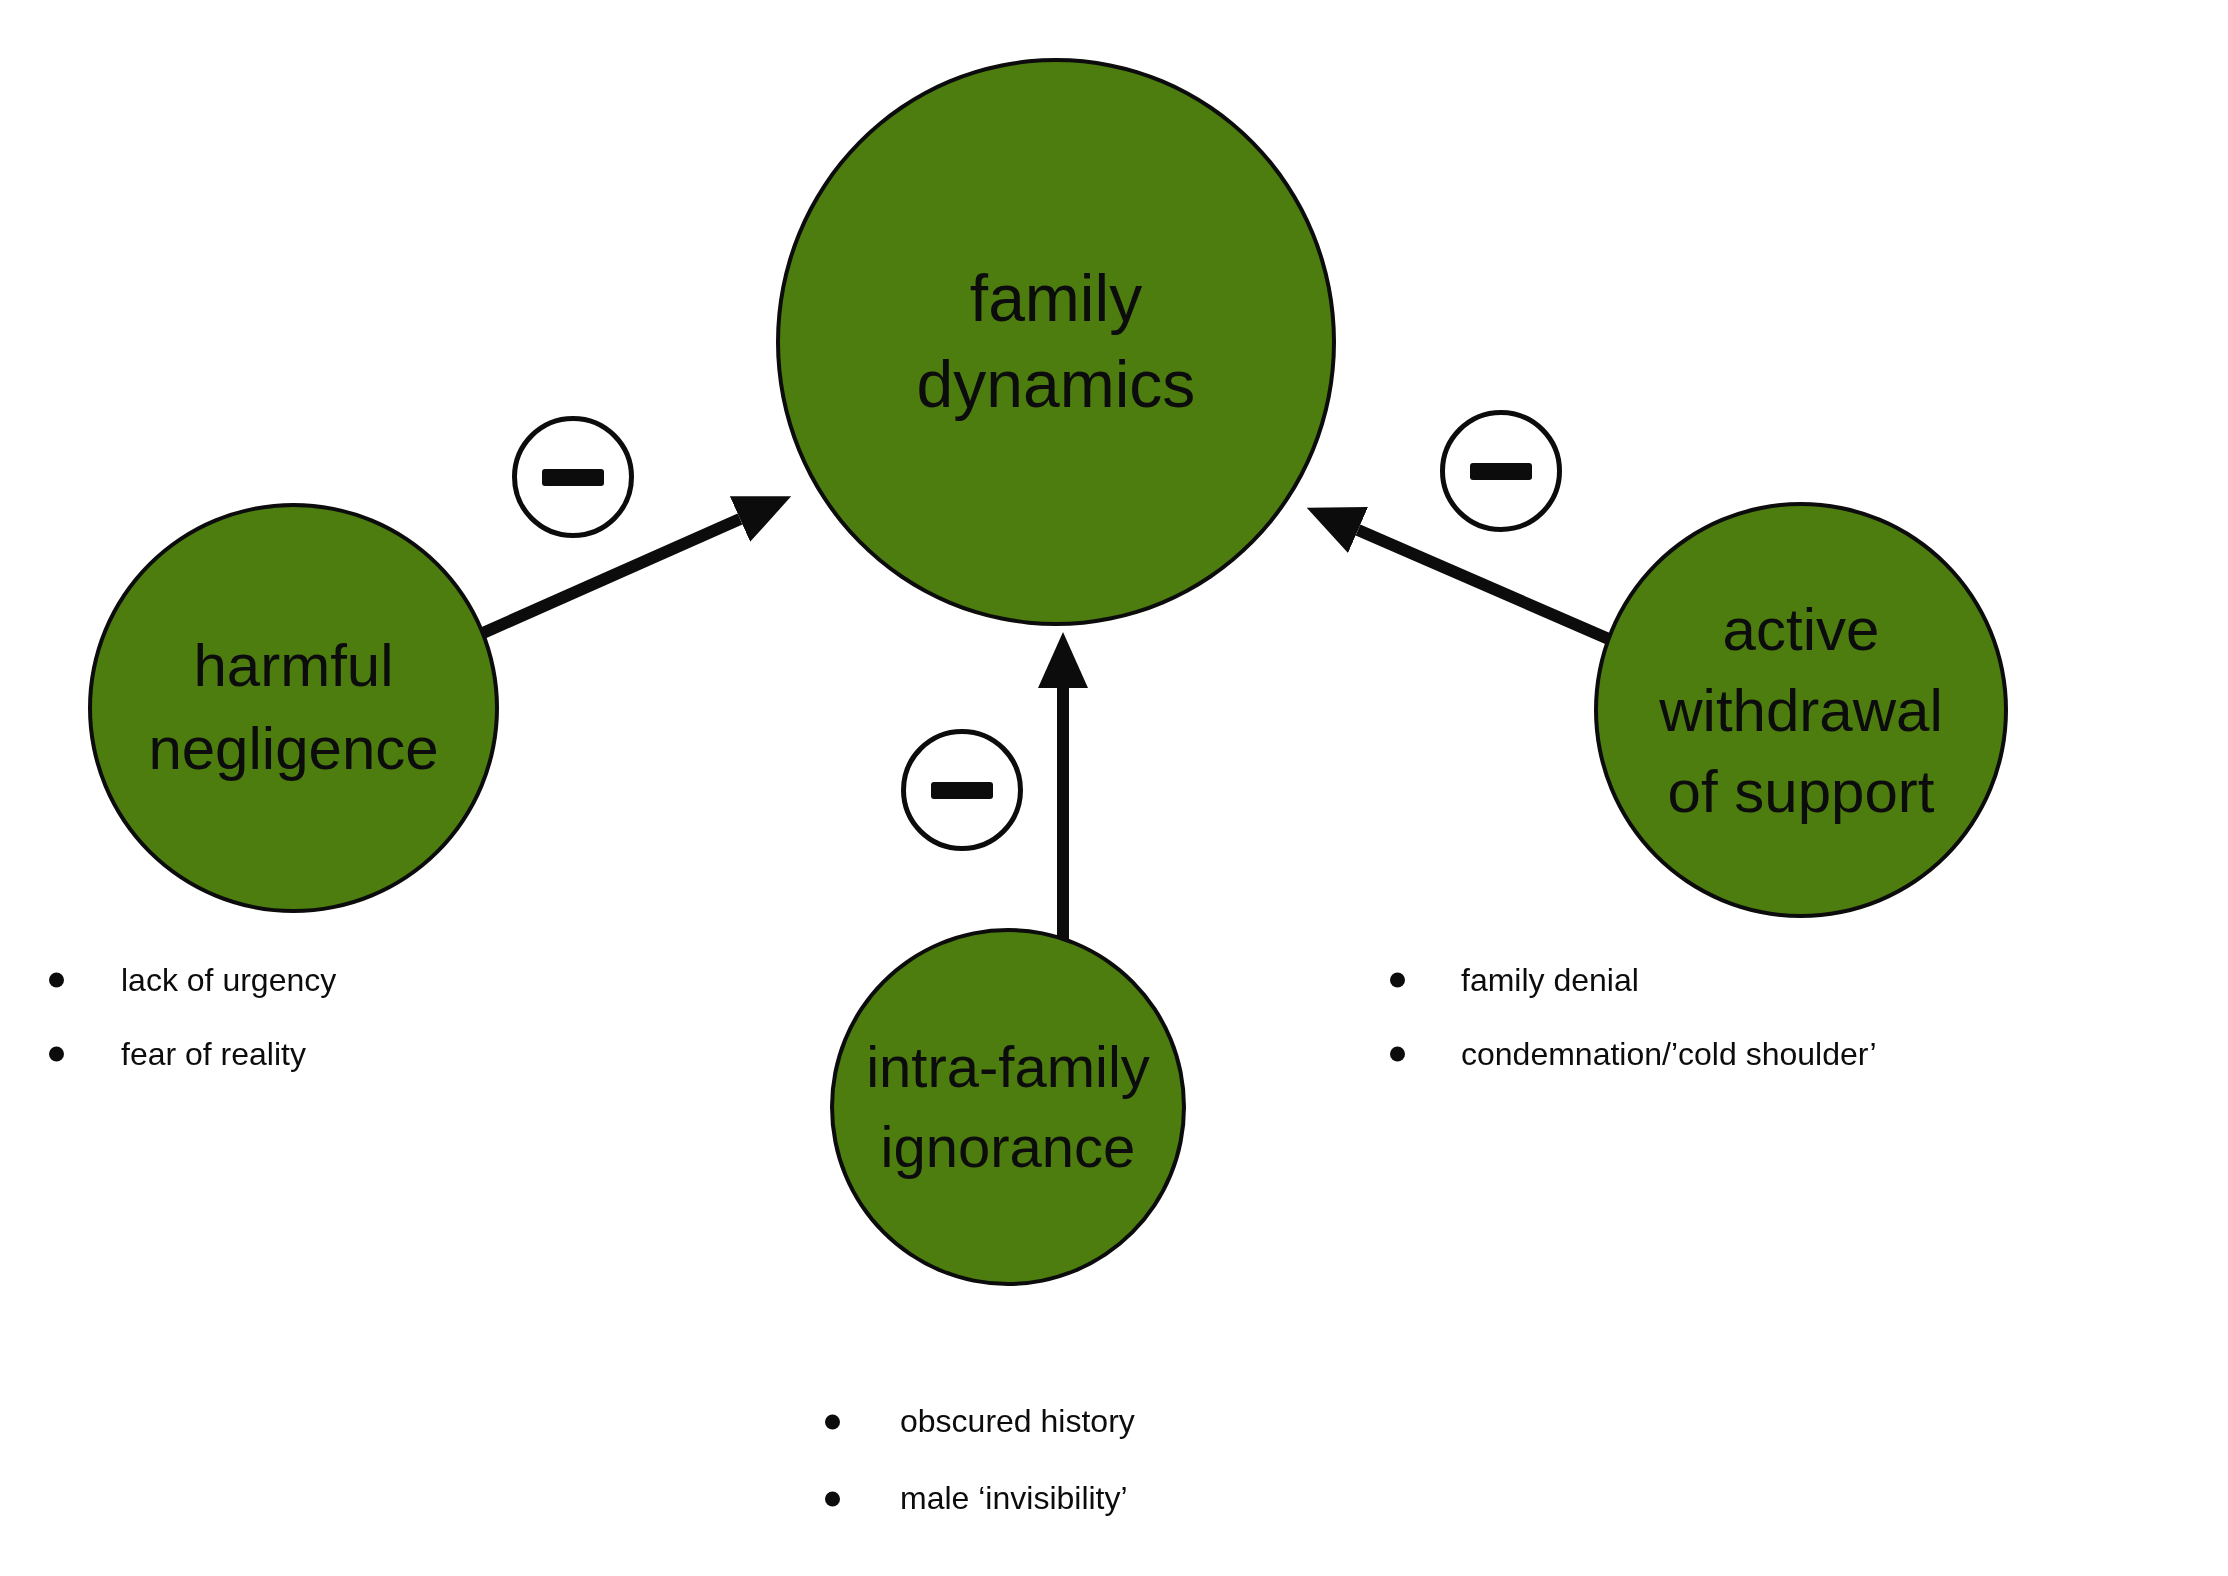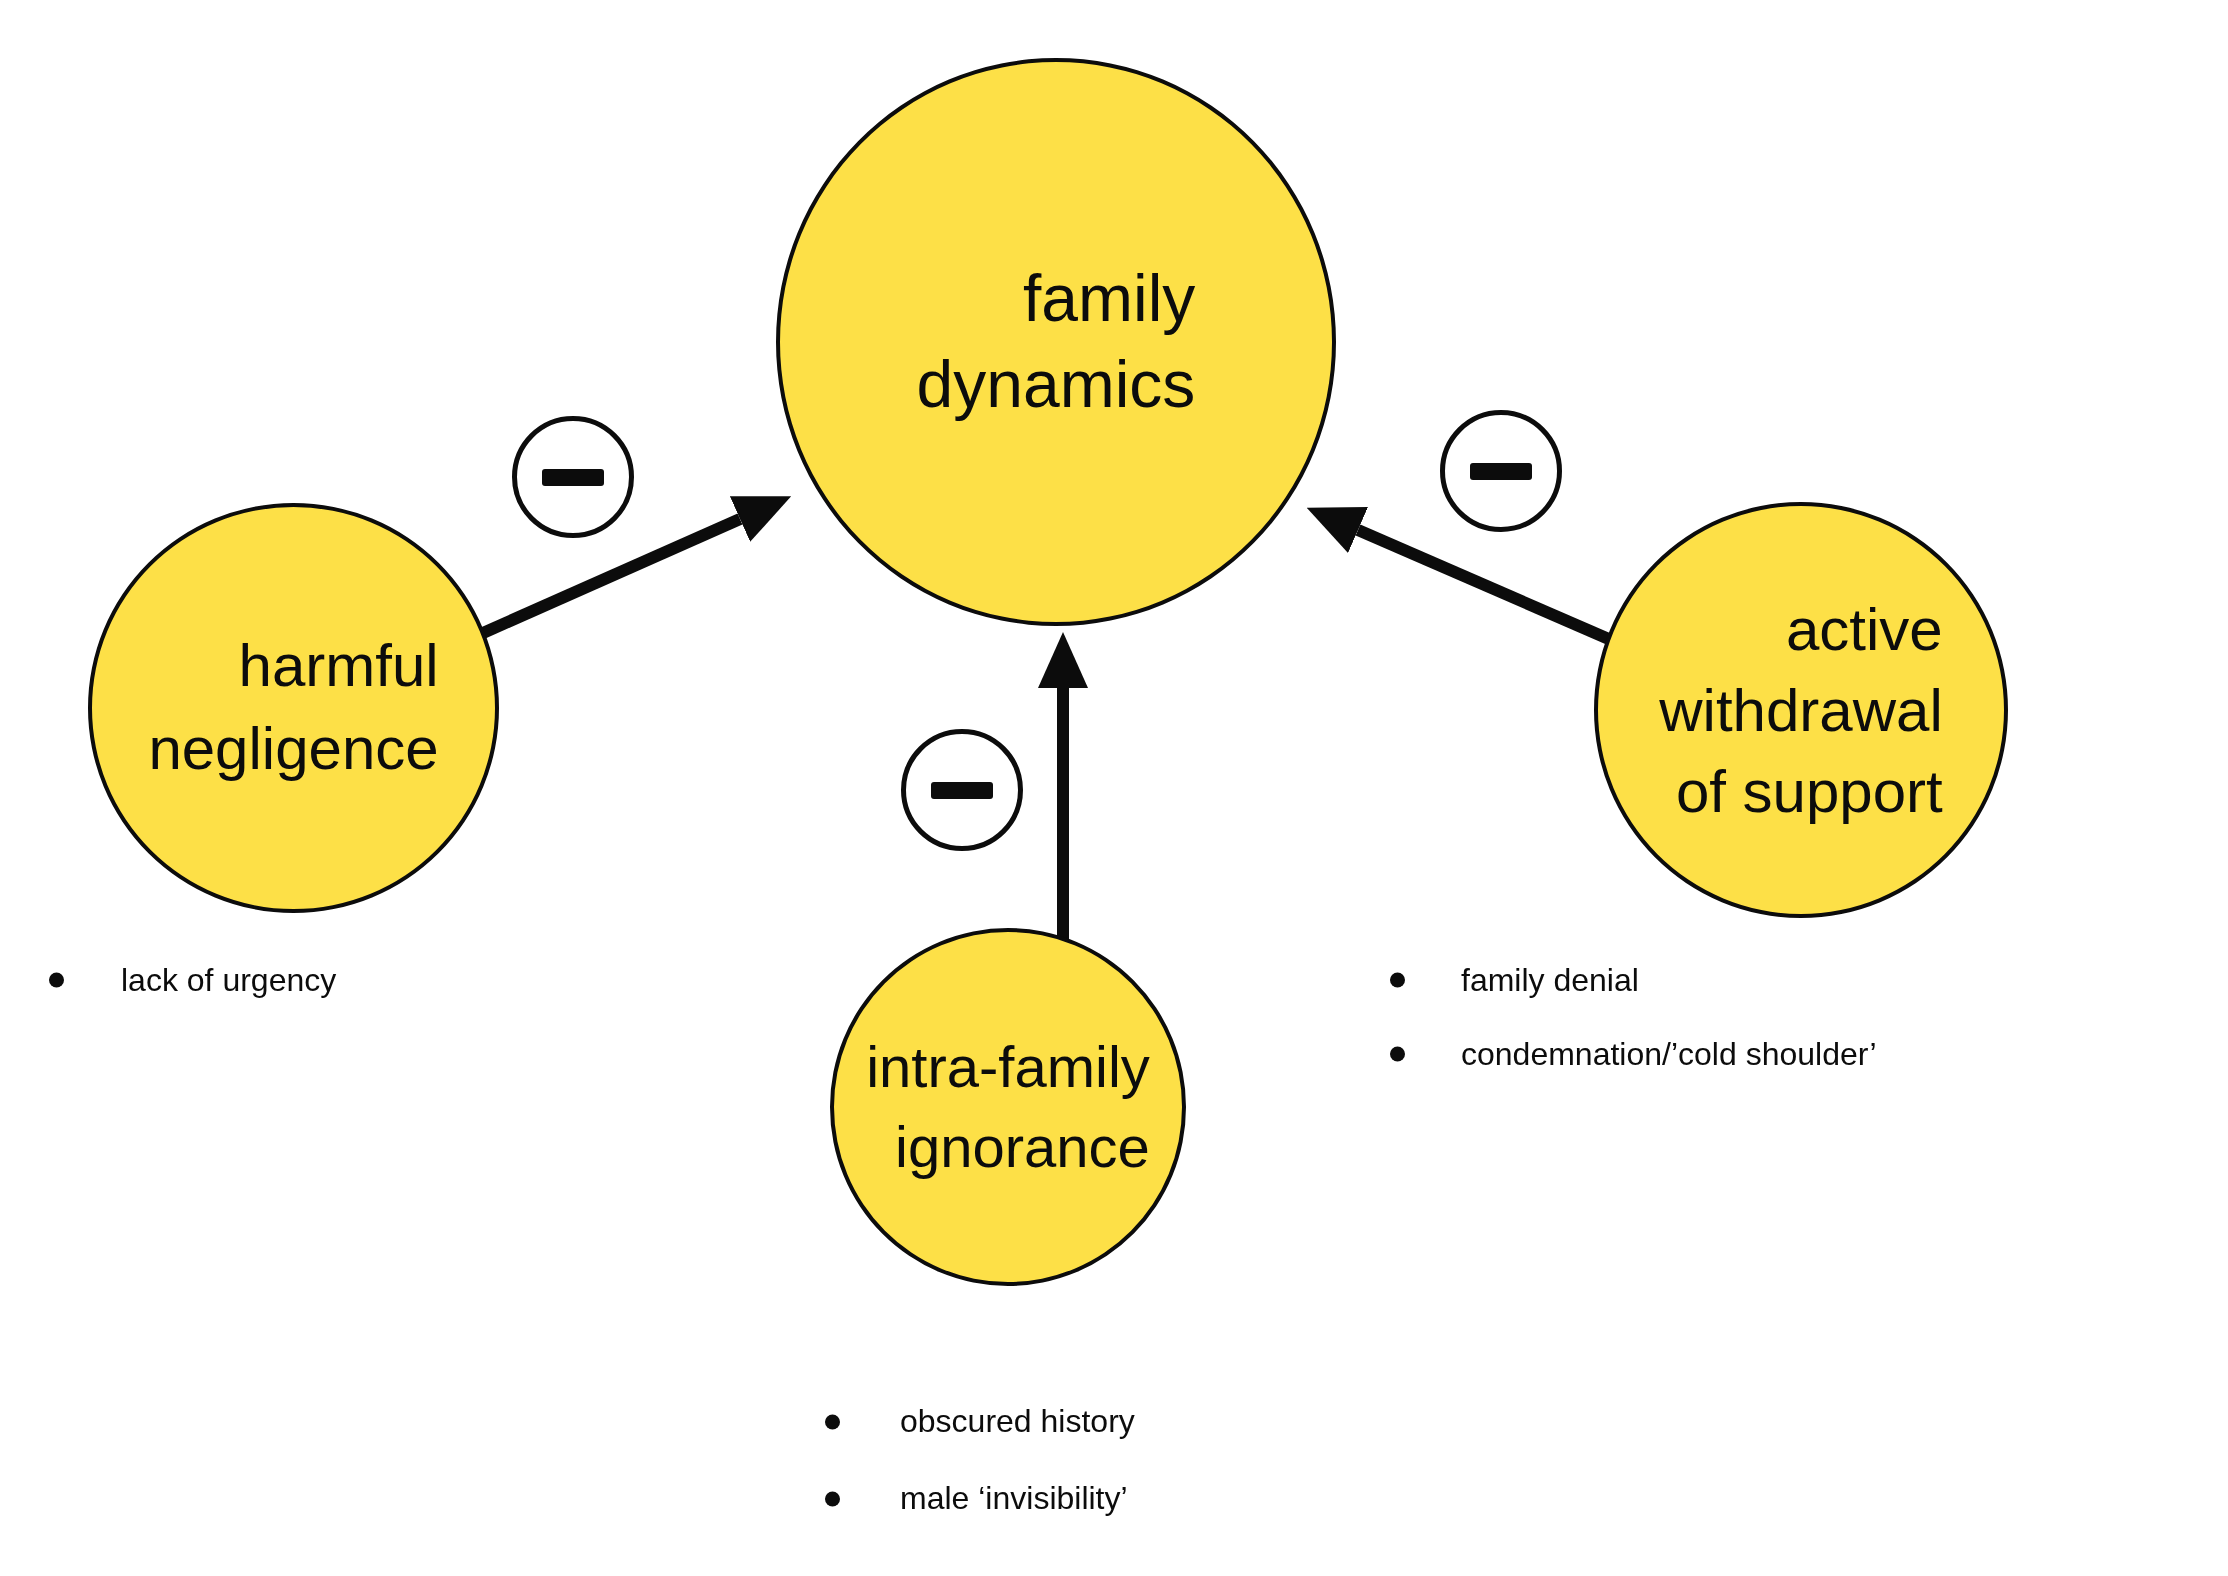--- a/index.html
+++ b/index.html
@@ -21,25 +21,25 @@
     left: 0;
     top: 0;
     width: 2228px;
     height: 1576px;
   }
   .node {
     position: absolute;
     box-sizing: border-box;
     border: 4px solid #0c0c0c;
     border-radius: 50%;
-    background: #fde047;
+    background: #4d7c0f;
     display: flex;
     align-items: center;
     justify-content: center;
-    text-align: right;
+    text-align: center;
   }
   .node-label {
     white-space: pre-line;
     color: #0c0c0c;
   }
   .node-family-dynamics { left: 776px; top: 58px;  width: 560px; height: 568px; }
   .node-family-dynamics .node-label { font-size: 66px; line-height: 1.30; }
   .node-harmful        { left: 88px;  top: 503px; width: 411px; height: 410px; }
   .node-harmful .node-label        { font-size: 60px; line-height: 1.38; }
   .node-active         { left: 1594px; top: 502px; width: 414px; height: 416px; }
@@ -144,20 +144,21 @@
   <div class="minus-badge badge-middle" aria-label="−">
     <div class="minus-bar"></div>
   </div>
 
   <div class="minus-badge badge-right" aria-label="−">
     <div class="minus-bar"></div>
   </div>
 
   <ul class="bullet-list list-left">
       <li>lack of urgency</li>
+      <li>fear of reality</li>
     </ul>
 
   <ul class="bullet-list list-right">
       <li>family denial</li>
       <li>condemnation/’cold shoulder’</li>
     </ul>
 
   <ul class="bullet-list list-bottom">
       <li>obscured history</li>
       <li>male ‘invisibility’</li>

